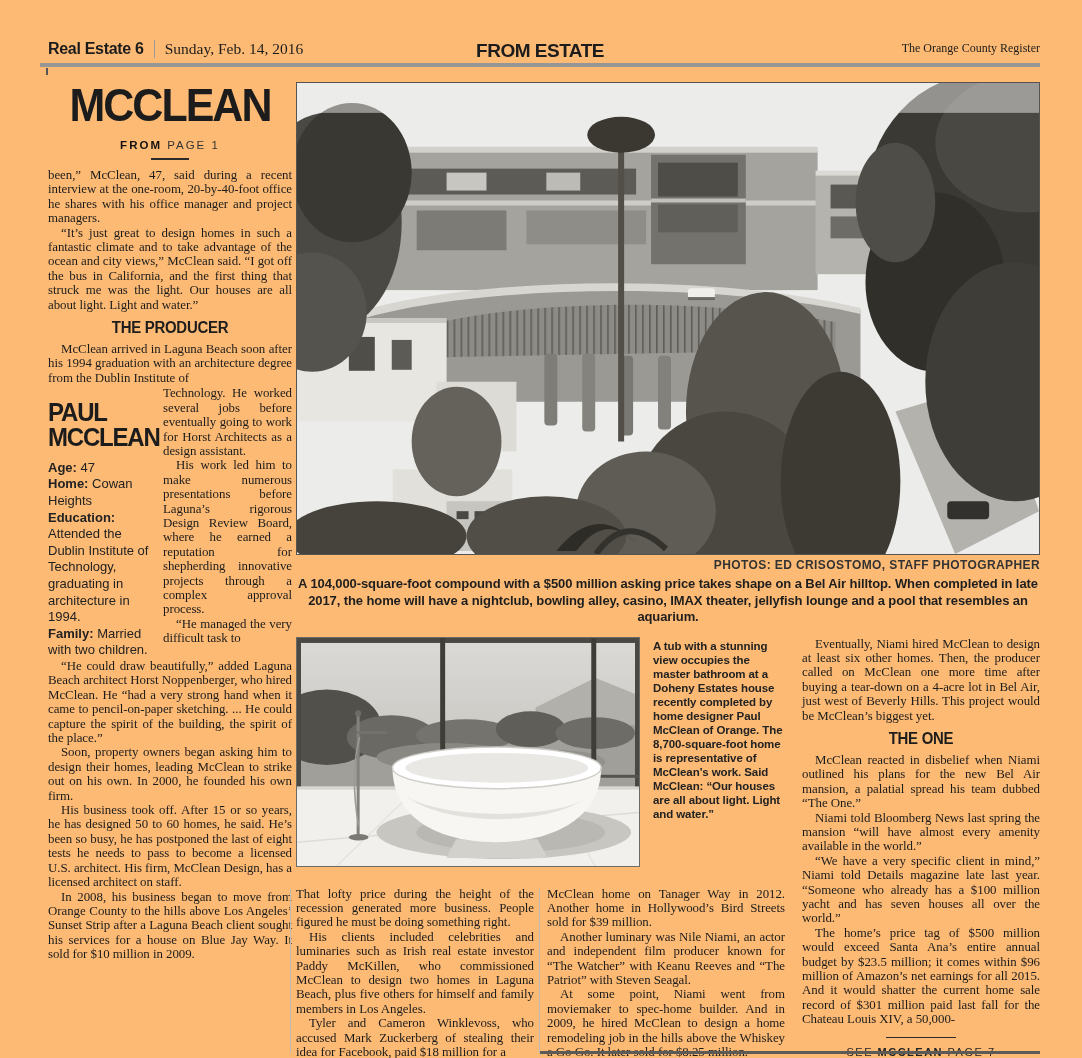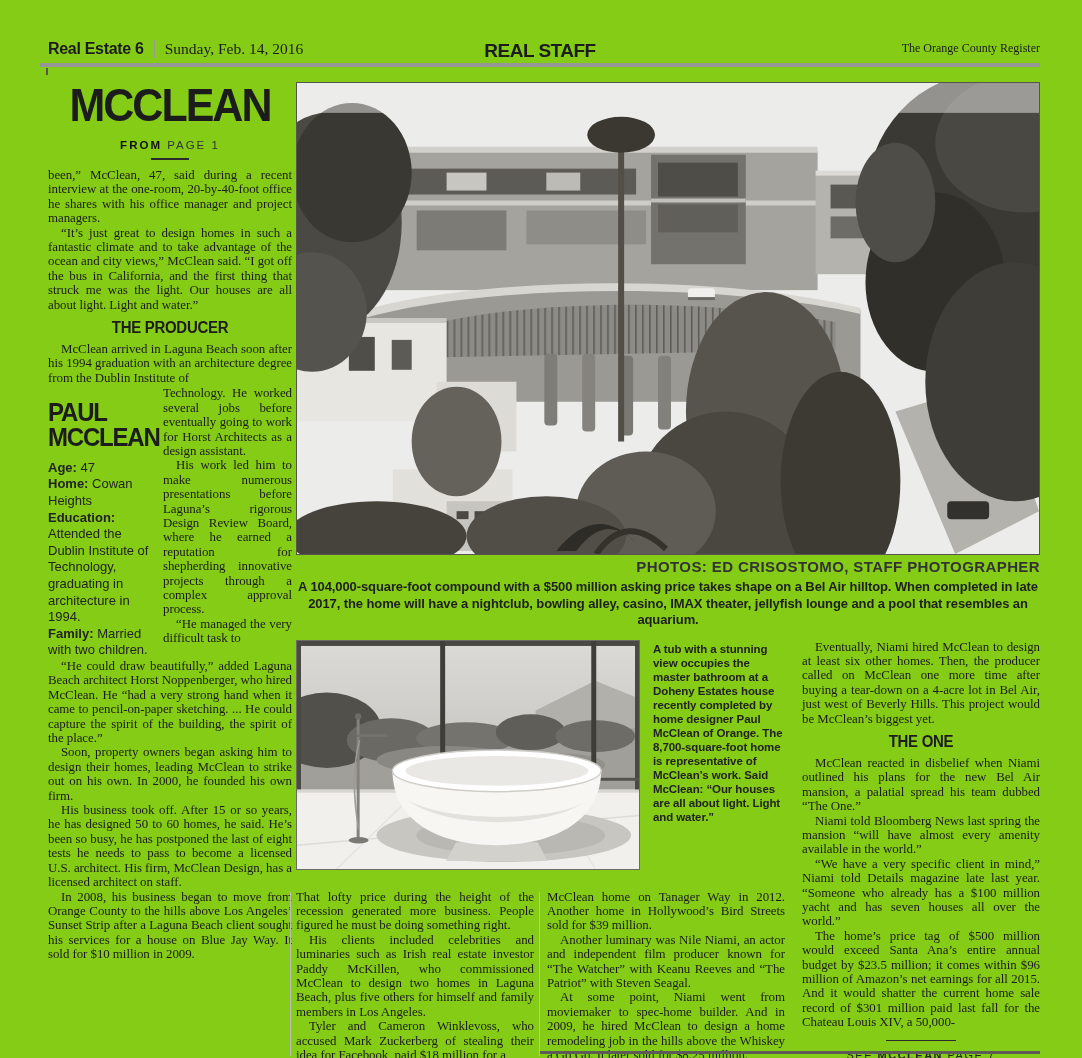--- a/index.html
+++ b/index.html
@@ -1,18 +1,18 @@
 <!DOCTYPE html>
 <html><head>
 <meta charset="utf-8">
 <style>
   * { margin:0; padding:0; box-sizing:border-box; }
   html,body { background:#ffffff; }
   .page {
-    position:relative; width:1082px; height:1058px; background:#84cc16;
+    position:relative; width:1082px; height:1058px; background:#fdba74;
     font-family:"Liberation Serif", serif; color:#1c1c1c; overflow:hidden;
   }
   
   .masthead { position:absolute; left:40px; top:38px; width:1000px; height:24px; }
   .mh-left { position:absolute; left:8px; top:2px; display:flex; align-items:baseline; gap:10px; }
   .mh-section { font-family:"Liberation Sans", sans-serif; font-weight:bold; font-size:16px; letter-spacing:-0.3px; }
   .mh-divider { display:inline-block; width:1px; height:18px; background:#9a9a9a; align-self:center; }
   .mh-date { font-size:15.5px; }
   .mh-center { position:absolute; left:0; right:0; top:2px; text-align:center;
     font-family:"Liberation Sans", sans-serif; font-weight:bold; font-size:19px; letter-spacing:-0.5px; }
@@ -39,21 +39,21 @@
   .ib-name { font-weight:bold; font-size:24px; line-height:0.95; letter-spacing:-1.2px; transform:scaleY(1.1); transform-origin:top left; }
   .ib-fields { margin-top:14px; font-size:13px; line-height:16.6px; color:#222; }
   .ib-fields .fld { margin:0; }
   .ib-lbl { font-weight:bold; }
   .narrowtext { flex:1; min-width:0; }
 
   
   .rightarea { position:absolute; left:296px; top:82px; width:744px; }
   .photo-main { width:744px; height:473px; border:1px solid #55544f; display:block; }
   .credit { margin-top:3px; text-align:right; font-family:"Liberation Sans", sans-serif;
-    font-weight:bold; font-size:15px; letter-spacing:0.4px; color:#333; }
+    font-weight:bold; font-size:12px; letter-spacing:0.4px; color:#333; }
   .caption-main { margin-top:4px; font-family:"Liberation Sans", sans-serif; font-weight:bold;
     font-size:13px; line-height:16.5px; color:#1e1e1e; letter-spacing:-0.1px;text-align:center; }
 
   .bottomgrid { margin-top:11px; display:grid; grid-template-columns:489px 255px; }
   .band1 { display:flex; gap:13px; min-height:240px; }
   .photo-tub { width:344px; height:230px; border:1px solid #6b6a66; display:block; flex:none; }
   .caption-tub { width:130px; flex:none; font-family:"Liberation Sans", sans-serif; font-weight:bold;
     font-size:11.5px; line-height:14px; color:#222; letter-spacing:-0.1px; padding-top:2px; }
   .band2 { position:relative; display:flex; gap:13px; margin-top:10px; }
   .tcol { width:238px; flex:none; }
@@ -72,21 +72,21 @@
 <body>
 
 <div class="page">
 
   <div class="masthead">
     <div class="mh-left">
       <span class="mh-section">Real Estate 6</span>
       <span class="mh-divider"></span>
       <span class="mh-date">Sunday, Feb. 14, 2016</span>
     </div>
-    <div class="mh-center">REAL STAFF</div>
+    <div class="mh-center">FROM ESTATE</div>
     <div class="mh-right">The Orange County Register</div>
   </div>
   <div class="mh-rule"></div>
   <div class="mh-tick"></div>
 
   <div class="col1">
     <div class="headline">MCCLEAN</div>
     <div class="fromline">
       <span class="b">FROM</span>
       <span class="r">PAGE 1</span>

